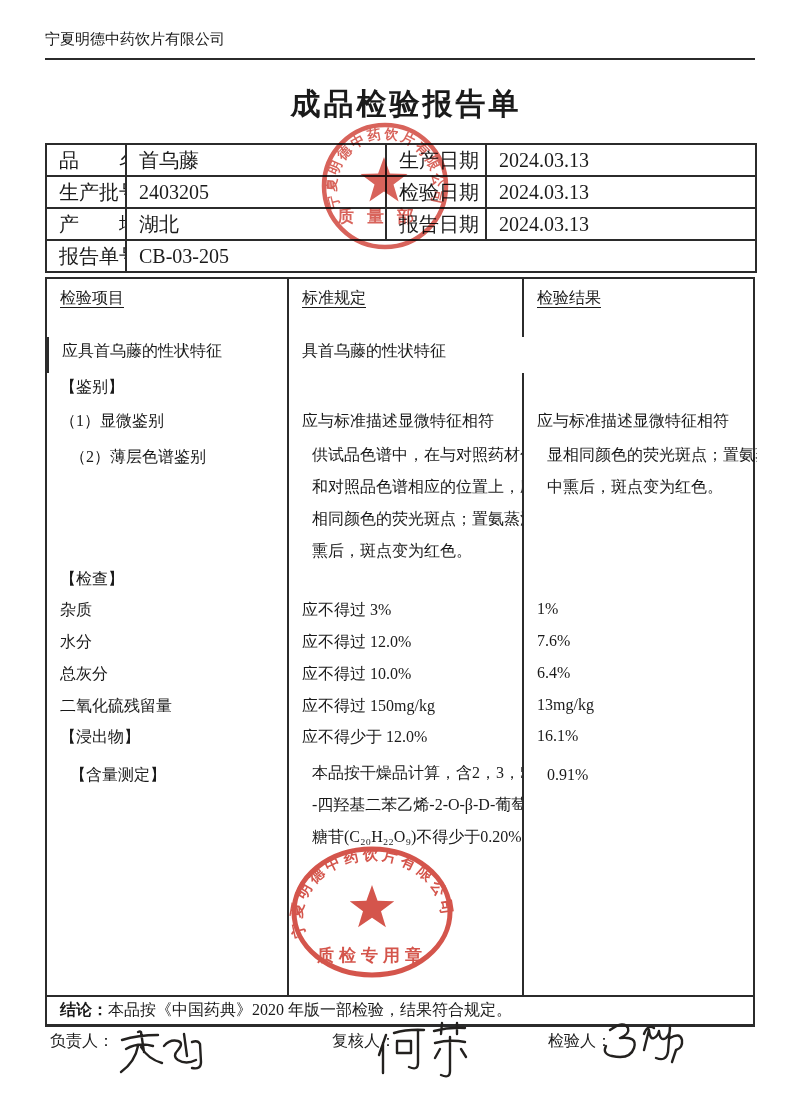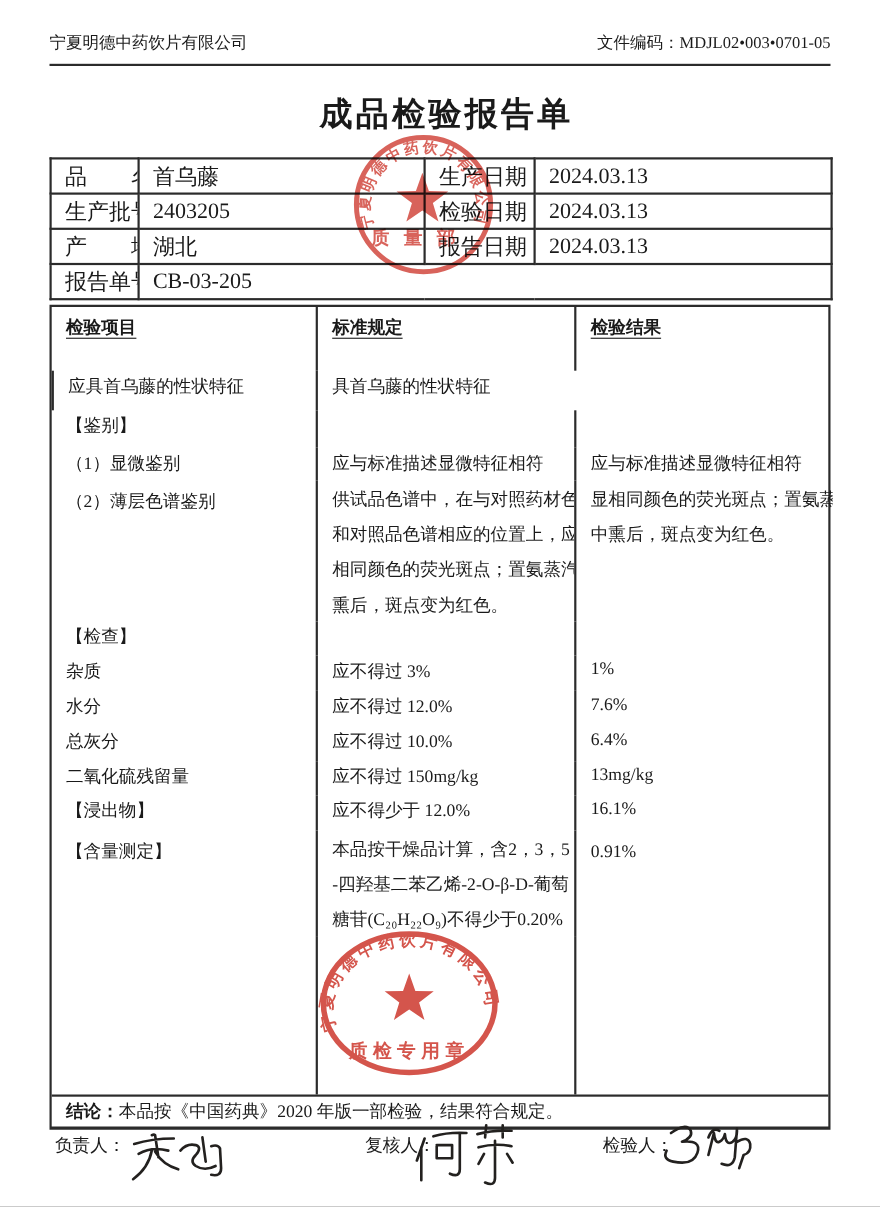--- a/index.html
+++ b/index.html
@@ -32,24 +32,24 @@
   }
   
   .insp {
     position:absolute; left:45px; top:277px; width:710px; height:750px;
     border:2px solid #2b2b2b; border-bottom-width:3px; box-sizing:border-box;
     display:flex; flex-direction:column; font-size:16px;
   }
   .irow { display:grid; grid-template-columns:240px 235px 235px; flex:0 0 auto; }
   .irow .c2, .irow .c3 { border-left:2px solid #2b2b2b; }
   .cell { padding:4px 6px 0 13px; box-sizing:border-box; overflow:hidden; }
-  .cell .ln { line-height:32px; white-space:nowrap; }
+  .cell .ln { line-height:32px; white-space:nowrap;margin-left:10px; }
   .hrow .cell { padding-top:9px; }
   .hrow .c2, .hrow .c3 { text-align:left; }
-  .hcell span { text-decoration:underline; text-underline-offset:4px;font-weight:bold; }
+  .hcell span { text-decoration:underline; text-underline-offset:4px; }
   .concl {
     border-top:2px solid #2b2b2b; height:29px; box-sizing:border-box;
     padding:3px 6px 0 13px; white-space:nowrap;
   }
   .concl b { font-weight:bold; }
   .filler { flex:1 1 auto; }
   
   .signline { position:absolute; left:45px; right:45px; top:1031px; font-size:16px; }
   .signlabel { position:absolute; top:0; white-space:nowrap; }
   .sig-svg { position:absolute; }
@@ -58,21 +58,20 @@
   .stamp { position:absolute; mix-blend-mode:multiply; pointer-events:none; }
   .stamp svg { display:block; }
 </style>
 </head>
 <body>
 
 <div class="page">
 
   <div class="doc-header">
     <span>宁夏明德中药饮片有限公司</span>
-    <span>文件编码：MDJL02•003•0701-05</span>
   </div>
 
   <div class="doc-title">成品检验报告单</div>
 
   <table class="info">
     <colgroup>
         <col style="width:80px">
         <col style="width:260px">
         <col style="width:100px">
         <col style="width:270px">

